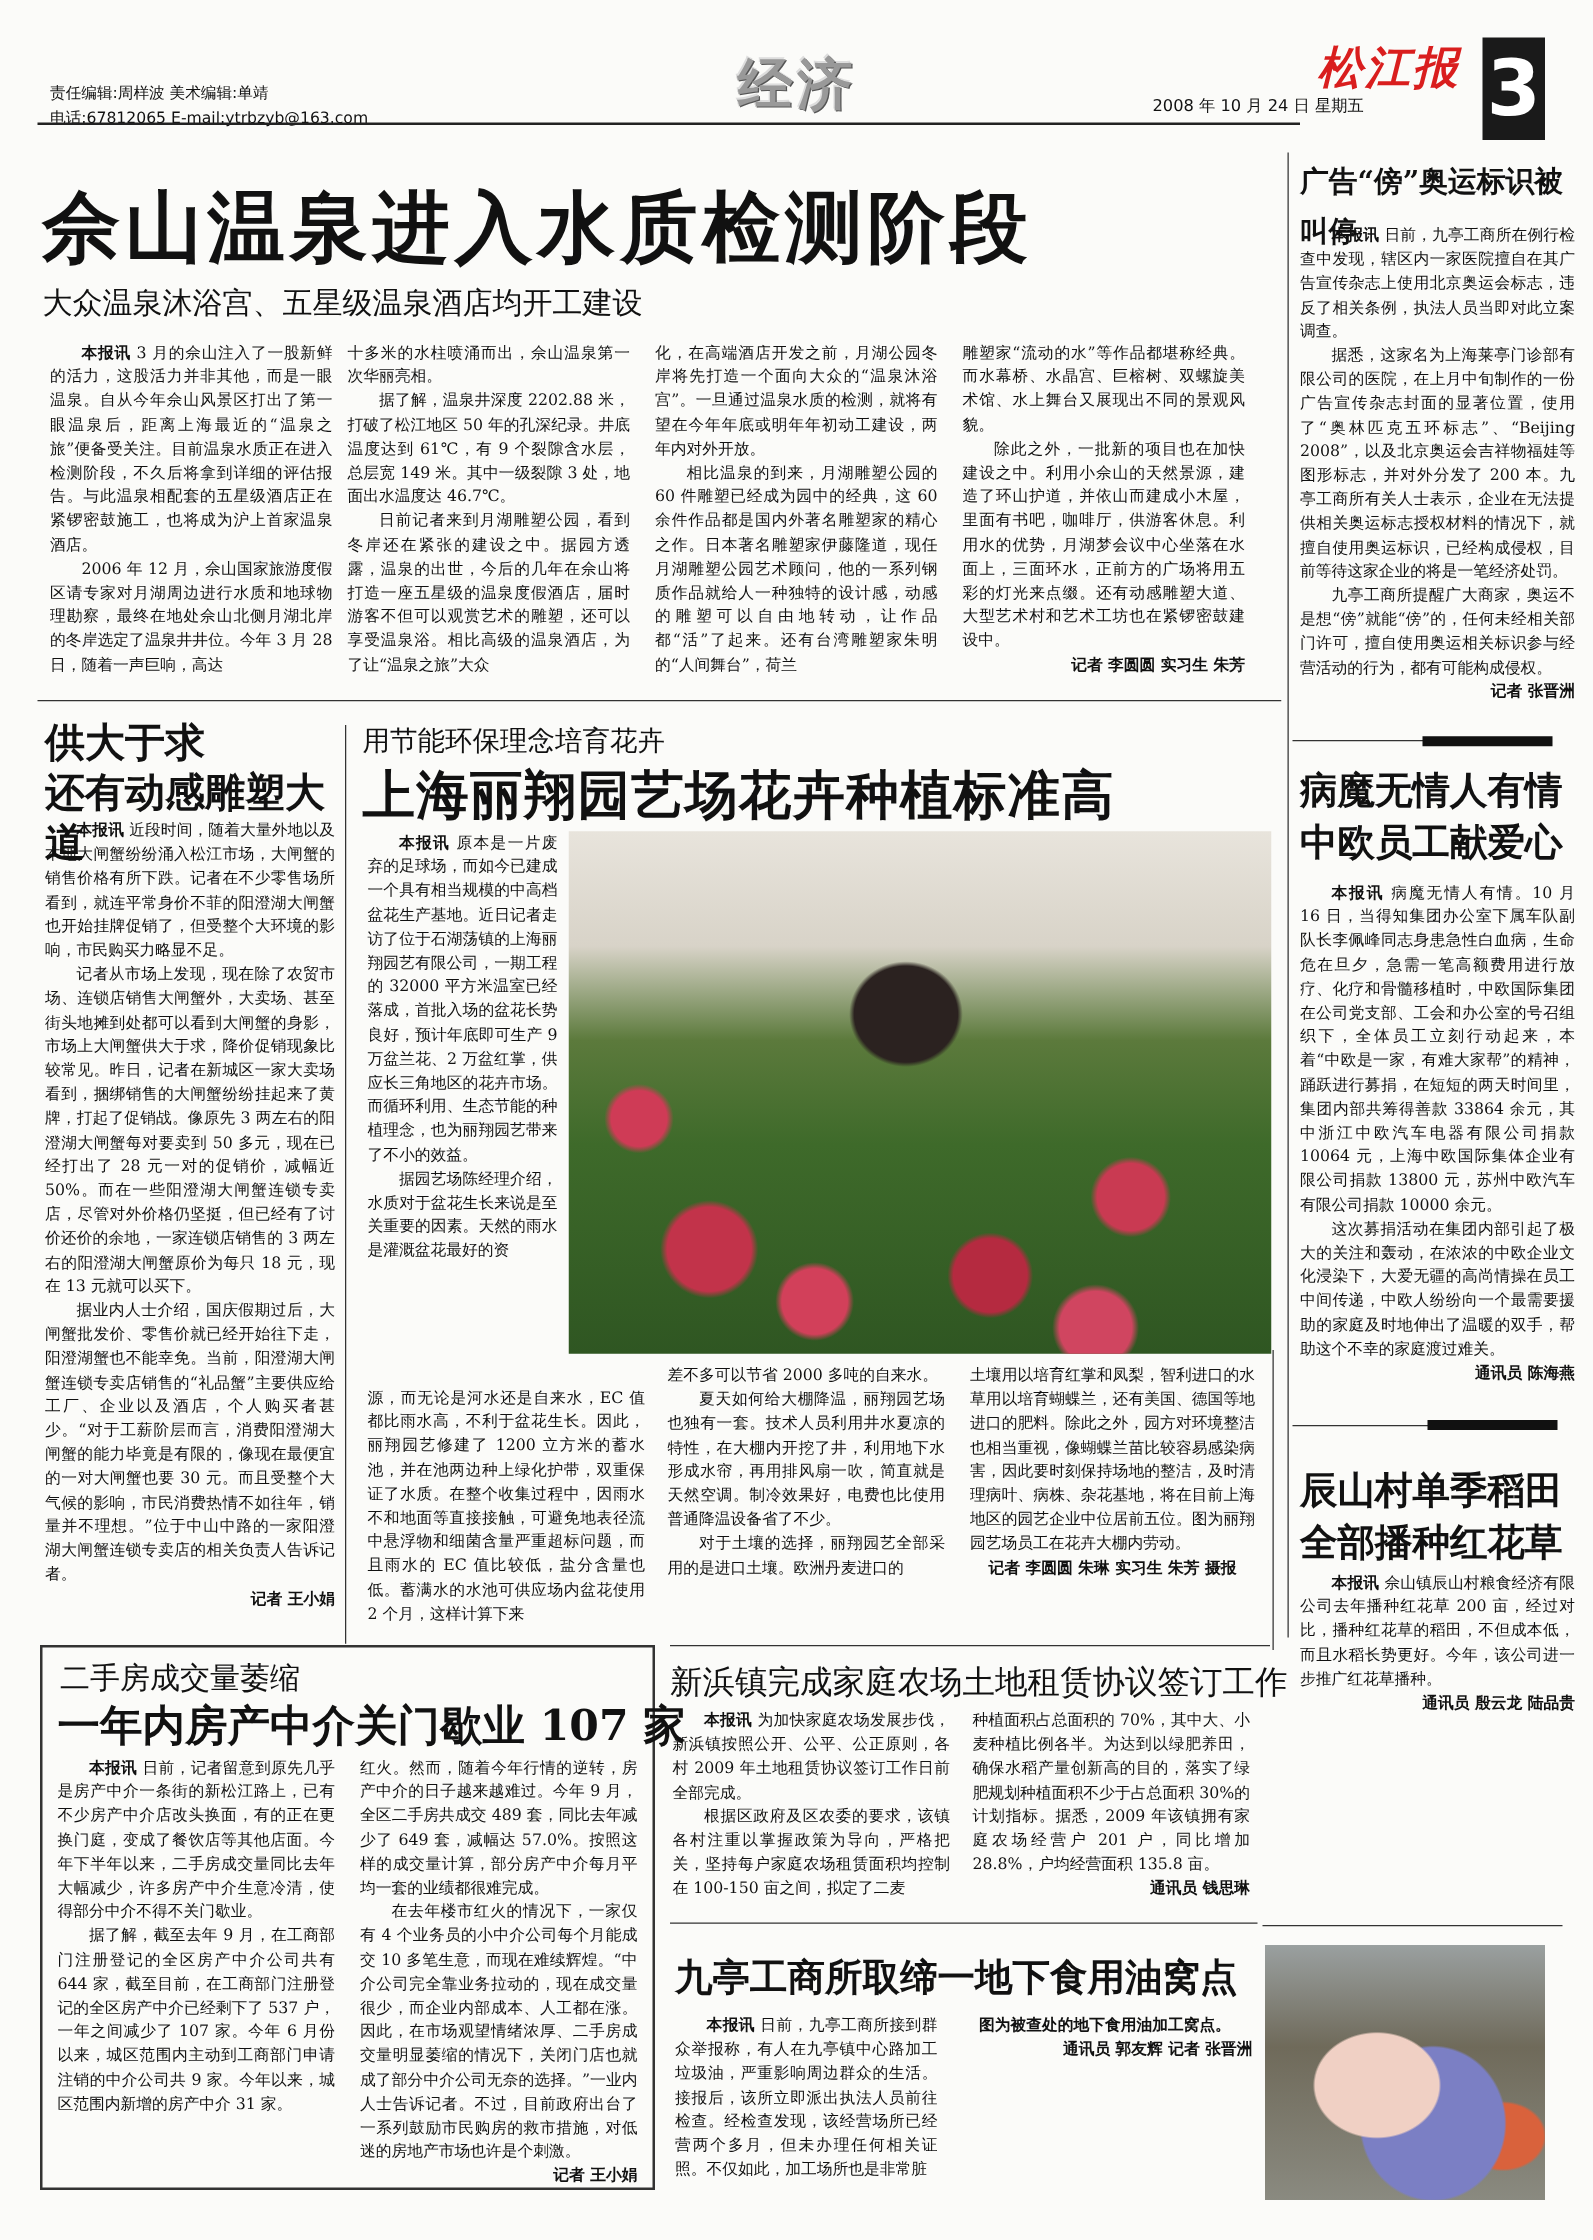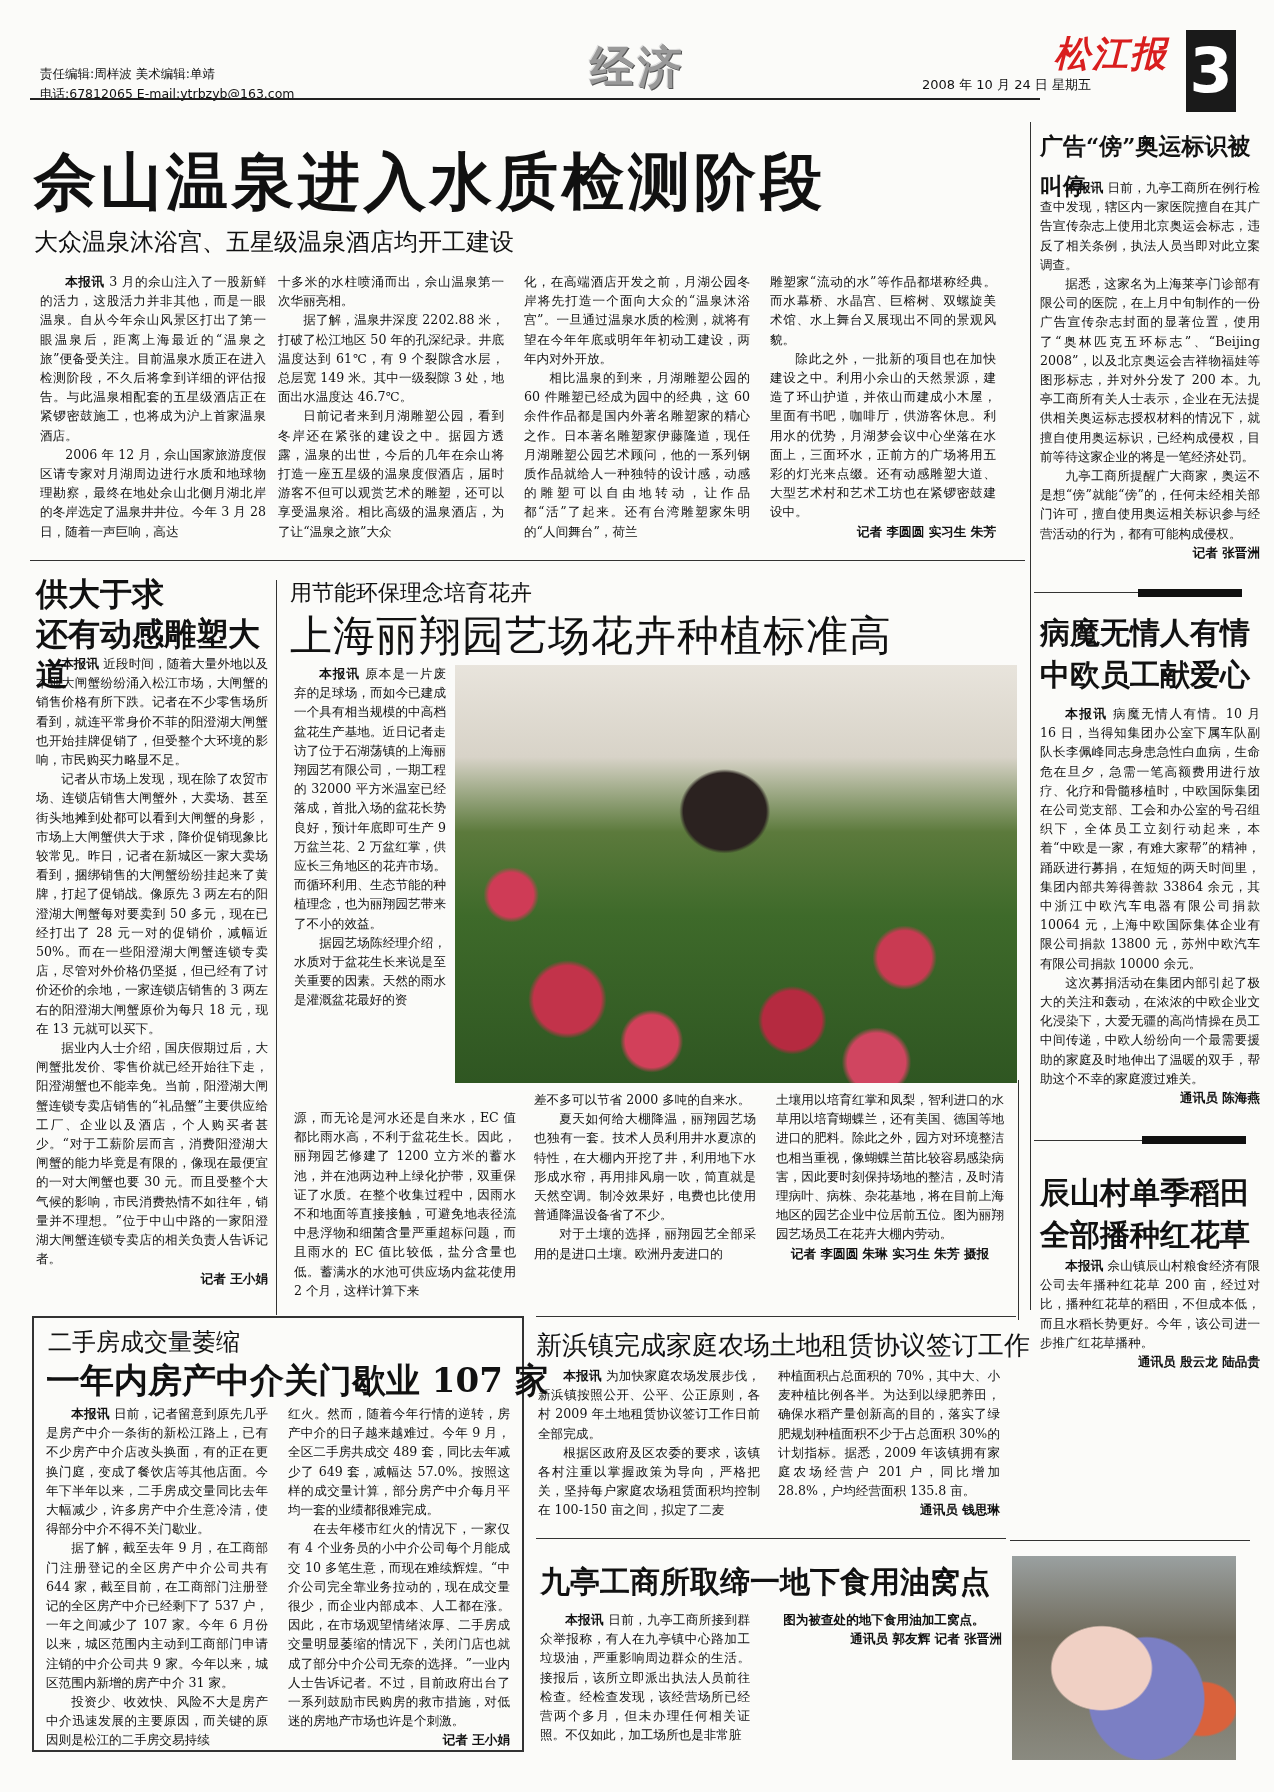--- a/index.html
+++ b/index.html
@@ -128,21 +128,21 @@
 </div>
 <div class="abs col" style="left:36px; top:654px; width:232px;">
   <p><span class="lead">本报讯</span> <span>近段时间，随着大量外地以及本地大闸蟹纷纷涌入松江市场，大闸蟹的销售价格有所下跌。记者在不少零售场所看到，就连平常身价不菲的阳澄湖大闸蟹也开始挂牌促销了，但受整个大环境的影响，市民购买力略显不足。</span></p>
   <p>记者从市场上发现，现在除了农贸市场、连锁店销售大闸蟹外，大卖场、甚至街头地摊到处都可以看到大闸蟹的身影，市场上大闸蟹供大于求，降价促销现象比较常见。昨日，记者在新城区一家大卖场看到，捆绑销售的大闸蟹纷纷挂起来了黄牌，打起了促销战。像原先 3 两左右的阳澄湖大闸蟹每对要卖到 50 多元，现在已经打出了 28 元一对的促销价，减幅近 50%。而在一些阳澄湖大闸蟹连锁专卖店，尽管对外价格仍坚挺，但已经有了讨价还价的余地，一家连锁店销售的 3 两左右的阳澄湖大闸蟹原价为每只 18 元，现在 13 元就可以买下。</p>
   <p>据业内人士介绍，国庆假期过后，大闸蟹批发价、零售价就已经开始往下走，阳澄湖蟹也不能幸免。当前，阳澄湖大闸蟹连锁专卖店销售的“礼品蟹”主要供应给工厂、企业以及酒店，个人购买者甚少。“对于工薪阶层而言，消费阳澄湖大闸蟹的能力毕竟是有限的，像现在最便宜的一对大闸蟹也要 30 元。而且受整个大气候的影响，市民消费热情不如往年，销量并不理想。”位于中山中路的一家阳澄湖大闸蟹连锁专卖店的相关负责人告诉记者。</p>
   <div class="byline">记者 王小娟</div>
 </div>
 <div class="abs vrule" style="left:276px; top:580px; height:735px;"></div>
 
 <div class="abs sans" style="left:290px; top:578px; font-size:22px;">用节能环保理念培育花卉</div>
-<div class="abs" style="left:290px; top:608px; font-size:42px; font-weight:normal; letter-spacing:1px;">上海丽翔园艺场花卉种植标准高</div>
+<div class="abs" style="left:290px; top:608px; font-size:42px; font-weight:bold; letter-spacing:1px;">上海丽翔园艺场花卉种植标准高</div>
 <div class="abs col" style="left:294px; top:664px; width:152px;">
   <p><span class="lead">本报讯</span> <span>原本是一片废弃的足球场，而如今已建成一个具有相当规模的中高档盆花生产基地。近日记者走访了位于石湖荡镇的上海丽翔园艺有限公司，一期工程的 32000 平方米温室已经落成，首批入场的盆花长势良好，预计年底即可生产 9 万盆兰花、2 万盆红掌，供应长三角地区的花卉市场。而循环利用、生态节能的种植理念，也为丽翔园艺带来了不小的效益。</span></p>
   <p>据园艺场陈经理介绍，水质对于盆花生长来说是至关重要的因素。天然的雨水是灌溉盆花最好的资</p>
 </div>
 <div class="abs photo-flowers"></div>
 <div class="abs col" style="left:294px; top:1108px; width:222px;">
   <p style="text-indent:0">源，而无论是河水还是自来水，EC 值都比雨水高，不利于盆花生长。因此，丽翔园艺修建了 1200 立方米的蓄水池，并在池两边种上绿化护带，双重保证了水质。在整个收集过程中，因雨水不和地面等直接接触，可避免地表径流中悬浮物和细菌含量严重超标问题，而且雨水的 EC 值比较低，盐分含量也低。蓄满水的水池可供应场内盆花使用 2 个月，这样计算下来</p>
 </div>
 <div class="abs col" style="left:534px; top:1090px; width:222px;">
   <p style="text-indent:0">差不多可以节省 2000 多吨的自来水。</p>
@@ -154,21 +154,20 @@
   <div class="byline" style="text-align:center">记者 李圆圆 朱琳 实习生 朱芳 摄报</div>
 </div>
 <div class="abs vrule" style="left:1018px; top:1080px; height:240px;"></div>
 
 <div class="abs box" style="left:32px; top:1316px; width:492px; height:436px;"></div>
 <div class="abs sans" style="left:48px; top:1326px; font-size:24px;">二手房成交量萎缩</div>
 <div class="abs" style="left:46px; top:1358px; font-size:34px; font-weight:bold;">一年内房产中介关门歇业 107 家</div>
 <div class="abs col" style="left:46px; top:1404px; width:222px;">
   <p><span class="lead">本报讯</span> <span>日前，记者留意到原先几乎是房产中介一条街的新松江路上，已有不少房产中介店改头换面，有的正在更换门庭，变成了餐饮店等其他店面。今年下半年以来，二手房成交量同比去年大幅减少，许多房产中介生意冷清，使得部分中介不得不关门歇业。</span></p>
   <p>据了解，截至去年 9 月，在工商部门注册登记的全区房产中介公司共有 644 家，截至目前，在工商部门注册登记的全区房产中介已经剩下了 537 户，一年之间减少了 107 家。今年 6 月份以来，城区范围内主动到工商部门申请注销的中介公司共 9 家。今年以来，城区范围内新增的房产中介 31 家。</p>
-  <p>投资少、收效快、风险不大是房产中介迅速发展的主要原因，而关键的原因则是松江的二手房交易持续</p>
 </div>
 <div class="abs col" style="left:288px; top:1404px; width:222px;">
   <p style="text-indent:0">红火。然而，随着今年行情的逆转，房产中介的日子越来越难过。今年 9 月，全区二手房共成交 489 套，同比去年减少了 649 套，减幅达 57.0%。按照这样的成交量计算，部分房产中介每月平均一套的业绩都很难完成。</p>
   <p>在去年楼市红火的情况下，一家仅有 4 个业务员的小中介公司每个月能成交 10 多笔生意，而现在难续辉煌。“中介公司完全靠业务拉动的，现在成交量很少，而企业内部成本、人工都在涨。因此，在市场观望情绪浓厚、二手房成交量明显萎缩的情况下，关闭门店也就成了部分中介公司无奈的选择。”一业内人士告诉记者。不过，目前政府出台了一系列鼓励市民购房的救市措施，对低迷的房地产市场也许是个刺激。</p>
   <div class="byline">记者 王小娟</div>
 </div>
 
 <div class="abs hrule" style="left:536px; top:1316px; width:480px;"></div>
 <div class="abs" style="left:536px; top:1328px; font-size:26px; font-weight:normal;">新浜镇完成家庭农场土地租赁协议签订工作</div>
 <div class="abs col" style="left:538px; top:1366px; width:222px;">

